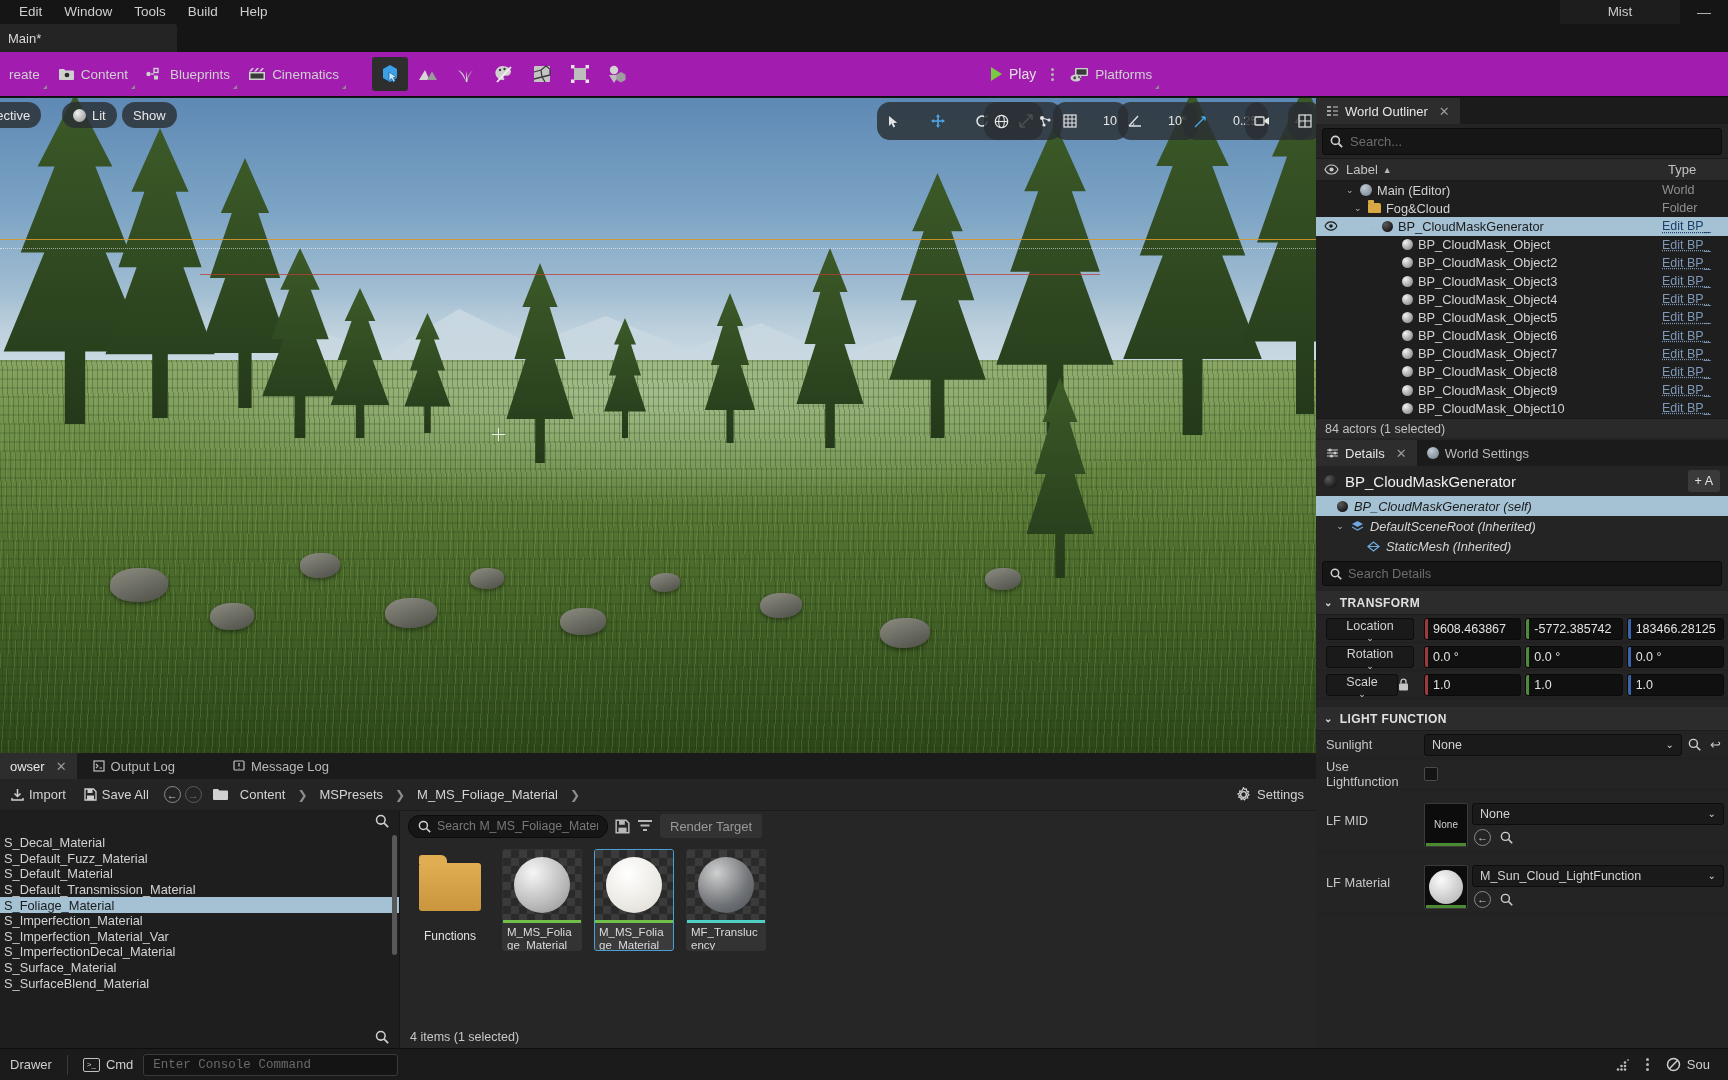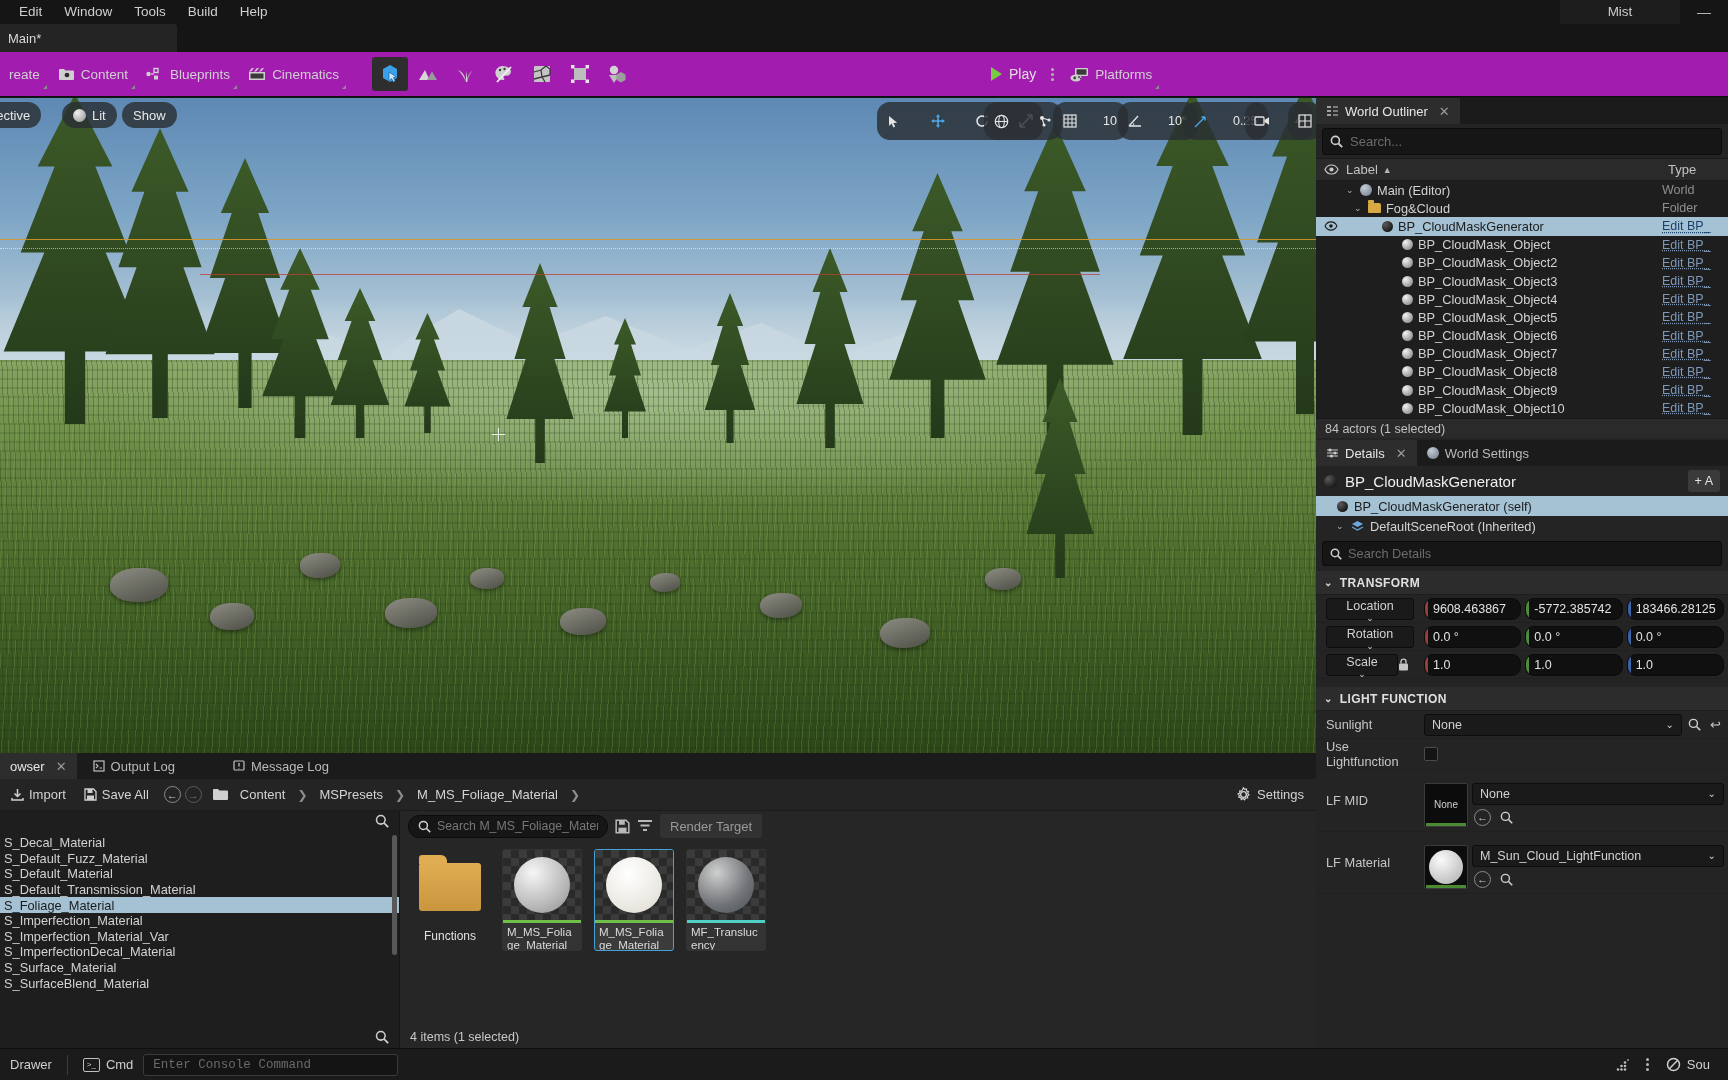--- a/index.html
+++ b/index.html
@@ -241,21 +241,21 @@
     height: 30px; display: flex; align-items: center; padding: 0 8px;
     gap: 8px; background: #242424; font-size: 15px; color: #f0f0f0;
   }
   .add-btn {
     margin-left: auto; display: flex; align-items: center; gap: 3px;
     background: #3a3a3a; border-radius: 3px; height: 22px; padding: 0 7px;
     font-size: 12.5px; color: #e2e2e2; cursor: default;
   }
   .comp-row {
     height: 20px; display: flex; align-items: center; gap: 6px;
-    padding-left: 8px; font-size: 12.8px; color: #d4d4d4; cursor: default;
+    padding-left: 8px; font-size: 12.8px; color: #d4d4d4; cursor: default; font-style: italic;
   }
   .comp-row.sel { background: #a5c2d4; color: #1b1b1b; }
   .comp-row .ic { width: 13px; text-align: center; color: #8aa8c8; }
 
   .det-search {
     height: 25px; margin: 5px 6px; background: #161616; border: 1px solid #0c0c0c;
     border-radius: 3px; display: flex; align-items: center; padding: 0 7px; gap: 6px;
   }
   .det-search input {
     flex: 1; background: transparent; border: none; outline: none;
@@ -277,21 +277,21 @@
     width: 108px; padding-left: 10px; font-size: 12.8px; color: #c6c6c6;
   }
   .prop-ctl { flex: 1; display: flex; align-items: center; gap: 4px; padding-right: 4px; }
   .axis-combo {
     width: 88px; height: 22px; background: #1a1a1a; border: 1px solid #0d0d0d;
     border-radius: 3px; display: flex; align-items: center; justify-content: space-between;
     padding: 0 6px; font-size: 12.5px; color: #d2d2d2; cursor: default; flex-direction: column;
   }
   .numfield {
     flex: 1; height: 22px; background: #101010; border: 1px solid #0a0a0a;
-    border-radius: 9px; display: flex; align-items: center;
+    border-radius: 3px; display: flex; align-items: center;
     padding-left: 8px; font-size: 12.5px; color: #e2e2e2; position: relative;
     overflow: hidden; cursor: text;
   }
   .numfield:before {
     content:''; position: absolute; left: 0; top: 0; bottom: 0; width: 3px;
   }
   .numfield.x:before { background: #9c3b3b; }
   .numfield.y:before { background: #4f8b3e; }
   .numfield.z:before { background: #3a63a8; }
   .lock-ic { width: 18px; text-align: center; color: #b5b5b5; font-size: 12px; }
@@ -938,20 +938,30 @@
         </div>
         <div class="comp-row" style="padding-left: 20px;">
           <span class="chev">⌄</span>
           <span class="ic">
             <svg width="13" height="12" viewBox="0 0 13 12">
               <path d="M6.5 1 L12 4 L6.5 7 L1 4 Z" fill="#6fa8dc"></path>
               <path d="M1 7 L6.5 10 L12 7" fill="none" stroke="#6fa8dc" stroke-width="1.2"></path>
             </svg>
           </span>
           <span>DefaultSceneRoot (Inherited)</span>
+        </div>
+        <div class="comp-row" style="padding-left: 36px;">
+          <span class="chev"></span>
+          <span class="ic">
+            <svg width="13" height="11" viewBox="0 0 13 11">
+              <path d="M1 5.5 L6.5 1 L12 5.5 L6.5 10 Z" fill="none" stroke="#6fa8dc" stroke-width="1.3"></path>
+              <path d="M1 5.5 L12 5.5" stroke="#6fa8dc" stroke-width="1"></path>
+            </svg>
+          </span>
+          <span>StaticMesh (Inherited)</span>
         </div>
       </div>
 
     <div class="det-search">
       <span>
         <svg width="12" height="12" viewBox="0 0 13 13">
             <circle cx="5.4" cy="5.4" r="4" fill="none" stroke="#cfcfcf" stroke-width="1.6"></circle>
             <path d="M8.5 8.5 L12.2 12.2" stroke="#cfcfcf" stroke-width="1.8"></path>
           </svg>
       </span>

